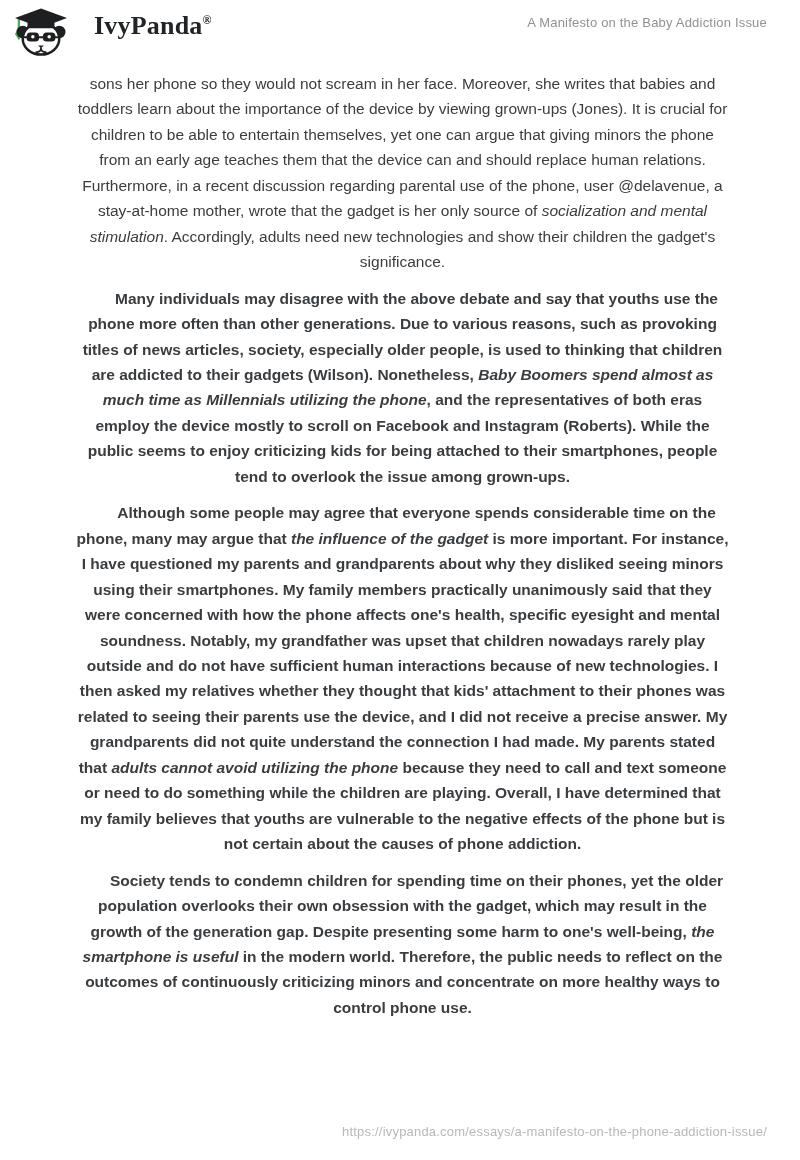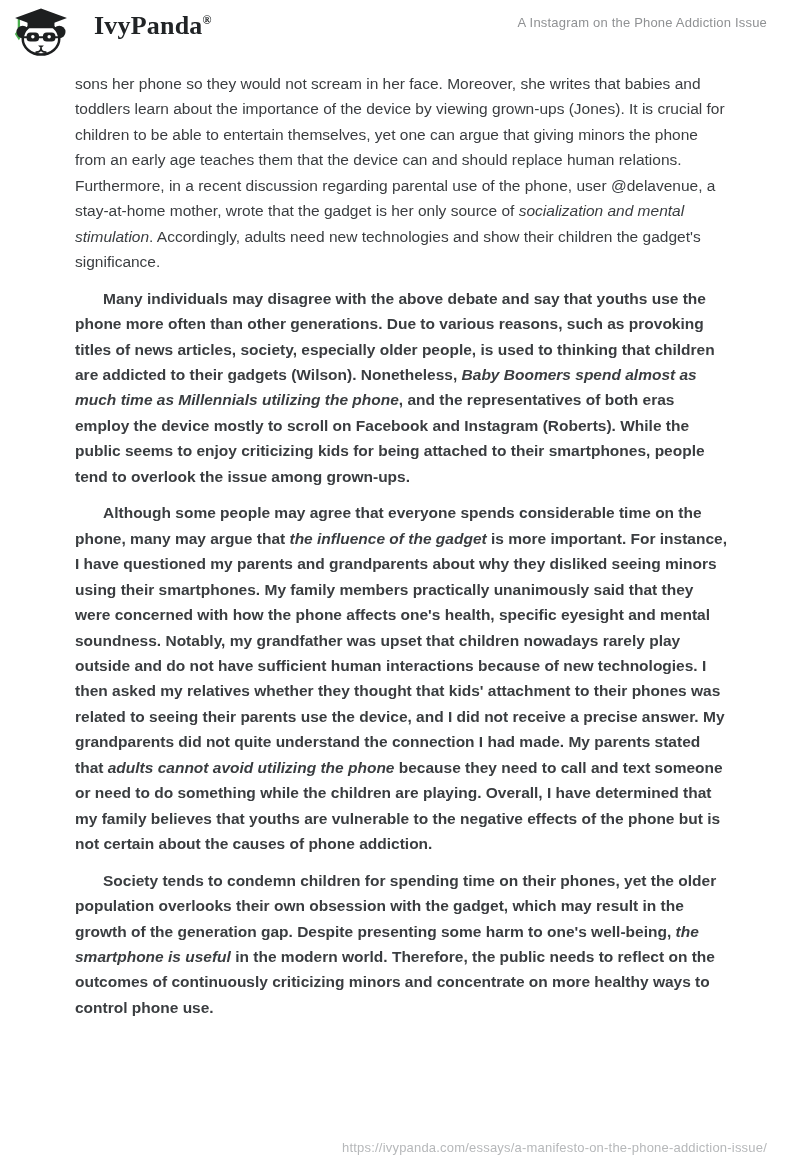--- a/index.html
+++ b/index.html
@@ -44,26 +44,26 @@
     font-size:13px;color:var(--title-gray,#8f9193);
     letter-spacing:.2px;
   }
   
   .essay{
     position:absolute;top:71px;left:75px;width:655px;
     color:var(--body-text,#3a3d40);
     font-size:15.5px;line-height:25.45px;
     text-align:left;
   }
-  .essay p{margin:0 0 11px 0;}
+  .essay p{margin:0 0 11px 0;text-align:center;}
   .essay p.indent{text-indent:28px;font-weight:bold;}
   .essay em{font-style:italic;}
   
   .footer{
-    position:absolute;right:33px;bottom:4px;
+    position:absolute;right:33px;bottom:20px;
   }
   .source-url{
     font-size:13px;color:var(--url-gray,#b6b8ba);
     text-decoration:none;letter-spacing:.2px;
   }
 </style>
 </head>
 <body>
 
 <div class="page">
@@ -87,21 +87,21 @@
         <rect x="15" y="26.5" width="13" height="9.5" rx="4" fill="var(--logo-ink,#1d1f20)"></rect>
         <rect x="32" y="26.5" width="13" height="9.5" rx="4" fill="var(--logo-ink,#1d1f20)"></rect>
         <circle cx="21.5" cy="31" r="1.8" fill="#ffffff"></circle>
         <circle cx="38.5" cy="31" r="1.8" fill="#ffffff"></circle>
 
         <polygon points="27,40 33,40 30,43" fill="var(--logo-ink,#1d1f20)"></polygon>
         <path d="M30 43 c0 2.8 -2.6 4 -5 4 M30 43 c0 2.8 2.6 4 5 4" fill="none" stroke="var(--logo-ink,#1d1f20)" stroke-width="1.8" stroke-linecap="round"></path>
       </svg>
       <span class="brand-text"><span>IvyPanda</span><sup>®</sup></span>
     </div>
-    <div class="doc-title">A Instagram on the Phone Addiction Issue</div>
+    <div class="doc-title">A Manifesto on the Baby Addiction Issue</div>
   </header>
 
   <main class="essay">
 
   <p class=""><span>sons her phone so they would not scream in her face. Moreover, she writes that babies and toddlers learn about the importance of the device by viewing grown-ups (Jones). It is crucial for children to be able to entertain themselves, yet one can argue that giving minors the phone from an early age teaches them that the device can and should replace human relations. Furthermore, in a recent discussion regarding parental use of the phone, user @delavenue, a stay-at-home mother, wrote that the gadget is her only source of </span><em>socialization and mental stimulation</em><span>. Accordingly, adults need new technologies and show their children the gadget's significance.</span></p>
       <p class="indent"><span>Many individuals may disagree with the above debate and say that youths use the phone more often than other generations. Due to various reasons, such as provoking titles of news articles, society, especially older people, is used to thinking that children are addicted to their gadgets (Wilson). Nonetheless, </span><em>Baby Boomers spend almost as much time as Millennials utilizing the phone</em><span>, and the representatives of both eras employ the device mostly to scroll on Facebook and Instagram (Roberts). While the public seems to enjoy criticizing kids for being attached to their smartphones, people tend to overlook the issue among grown-ups.</span></p>
       <p class="indent"><span>Although some people may agree that everyone spends considerable time on the phone, many may argue that </span><em>the influence of the gadget</em><span> is more important. For instance, I have questioned my parents and grandparents about why they disliked seeing minors using their smartphones. My family members practically unanimously said that they were concerned with how the phone affects one's health, specific eyesight and mental soundness. Notably, my grandfather was upset that children nowadays rarely play outside and do not have sufficient human interactions because of new technologies. I then asked my relatives whether they thought that kids' attachment to their phones was related to seeing their parents use the device, and I did not receive a precise answer. My grandparents did not quite understand the connection I had made. My parents stated that </span><em>adults cannot avoid utilizing the phone</em><span> because they need to call and text someone or need to do something while the children are playing. Overall, I have determined that my family believes that youths are vulnerable to the negative effects of the phone but is not certain about the causes of phone addiction.</span></p>
       <p class="indent"><span>Society tends to condemn children for spending time on their phones, yet the older population overlooks their own obsession with the gadget, which may result in the growth of the generation gap. Despite presenting some harm to one's well-being, </span><em>the smartphone is useful</em><span> in the modern world. Therefore, the public needs to reflect on the outcomes of continuously criticizing minors and concentrate on more healthy ways to control phone use.</span></p>
     </main>
 

